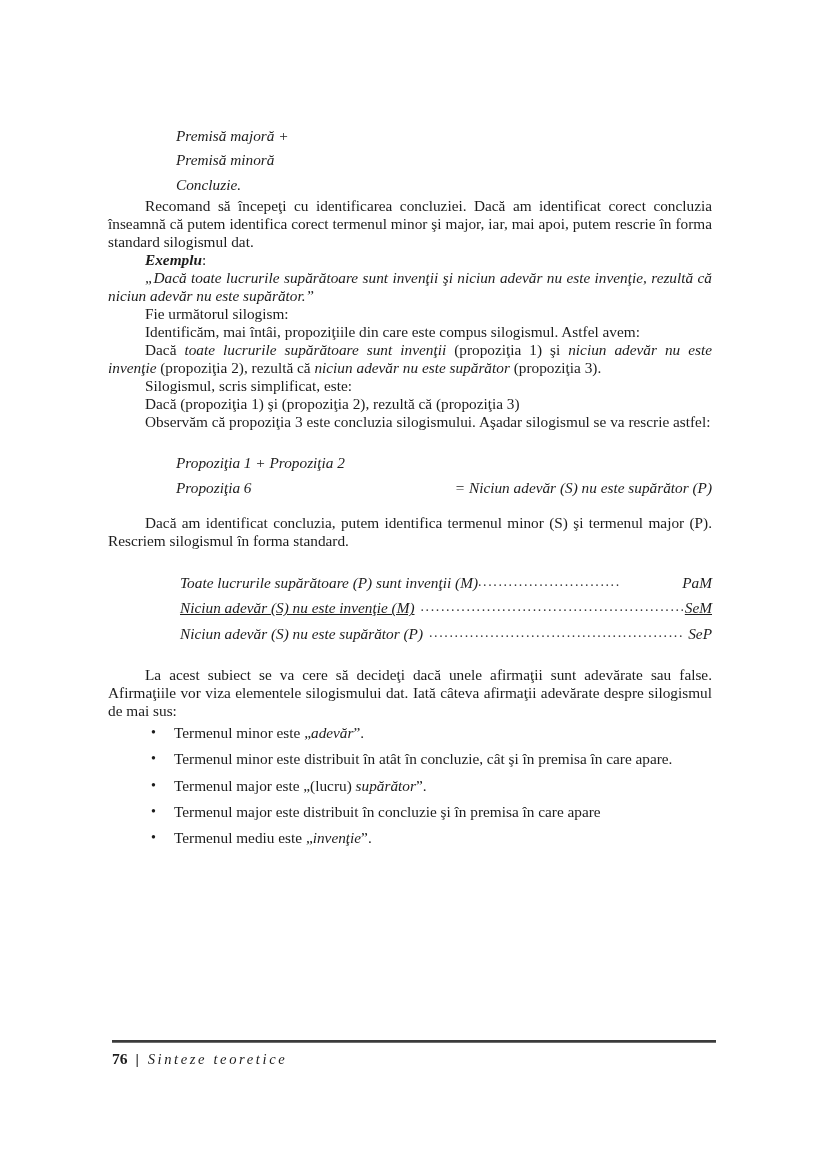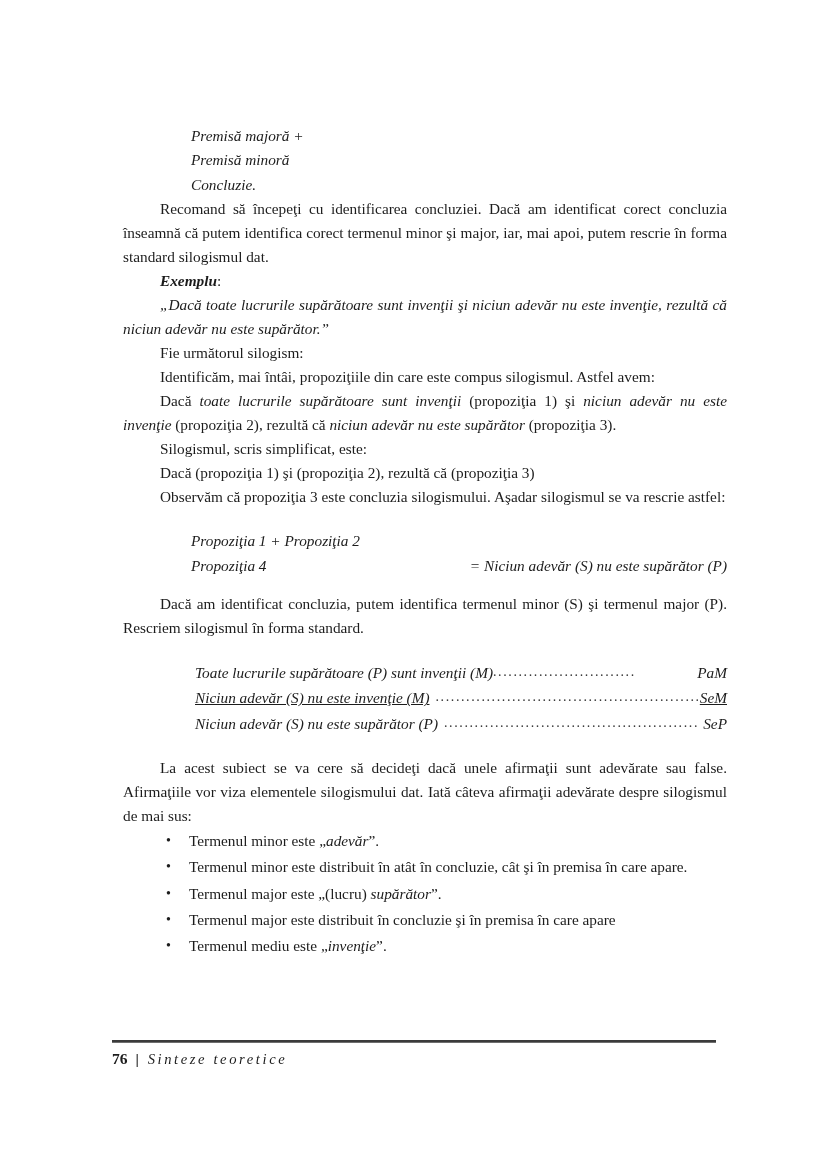--- a/index.html
+++ b/index.html
@@ -14,28 +14,28 @@
   .page {
     position: relative;
     width: 828px;
     height: 1151px;
     background: #ffffff;
     overflow: hidden;
     box-sizing: border-box;
   }
   .content {
     position: absolute;
-    left: 123px;
+    left: 108px;
     top: 124px;
     width: 604px;
   }
   p {
     margin: 0;
     font-size: 15.3px;
-    line-height: 24px;
+    line-height: 18px;
     text-align: justify;
     text-justify: inter-word;
     hyphens: none;
   }
   .body-par {
     text-indent: 37px;
   }
   .it { font-style: italic; }
   .bi { font-style: italic; font-weight: bold; }
 
@@ -175,21 +175,21 @@
 
     <p class="body-par">Observăm că propoziţia 3 este concluzia silogismului. Aşadar silogismul se va rescrie astfel:</p>
 
     <div class="gap-lg"></div>
 
     <div class="block">
       <div class="line">
         <span class="block-underline">Propoziţia 1 + Propoziţia 2</span>
       </div>
       <div class="prop-row">
-        <span class="left">Propoziţia 4</span>
+        <span class="left">Propoziţia 6</span>
         <span class="right">= Niciun adevăr (S) nu este supărător (P)</span>
       </div>
     </div>
 
     <div class="gap-md"></div>
 
     <p class="body-par">Dacă am identificat concluzia, putem identifica termenul minor (S) şi termenul major (P). Rescriem silogismul în forma standard.</p>
 
     <div class="gap-lg"></div>
 

